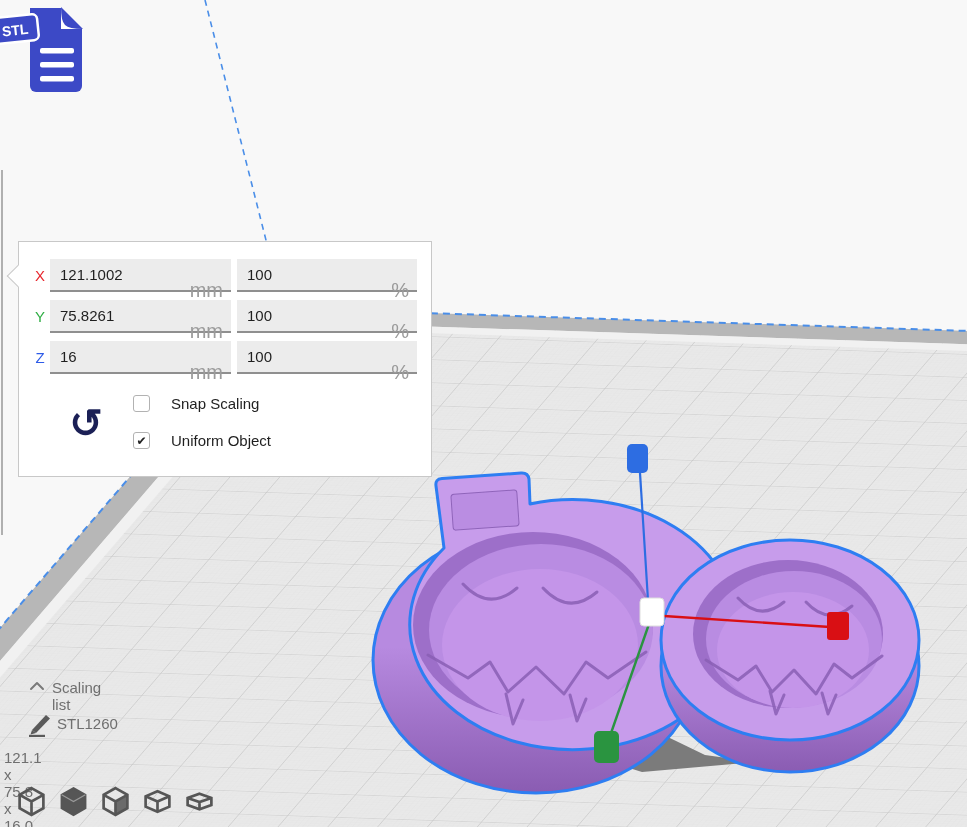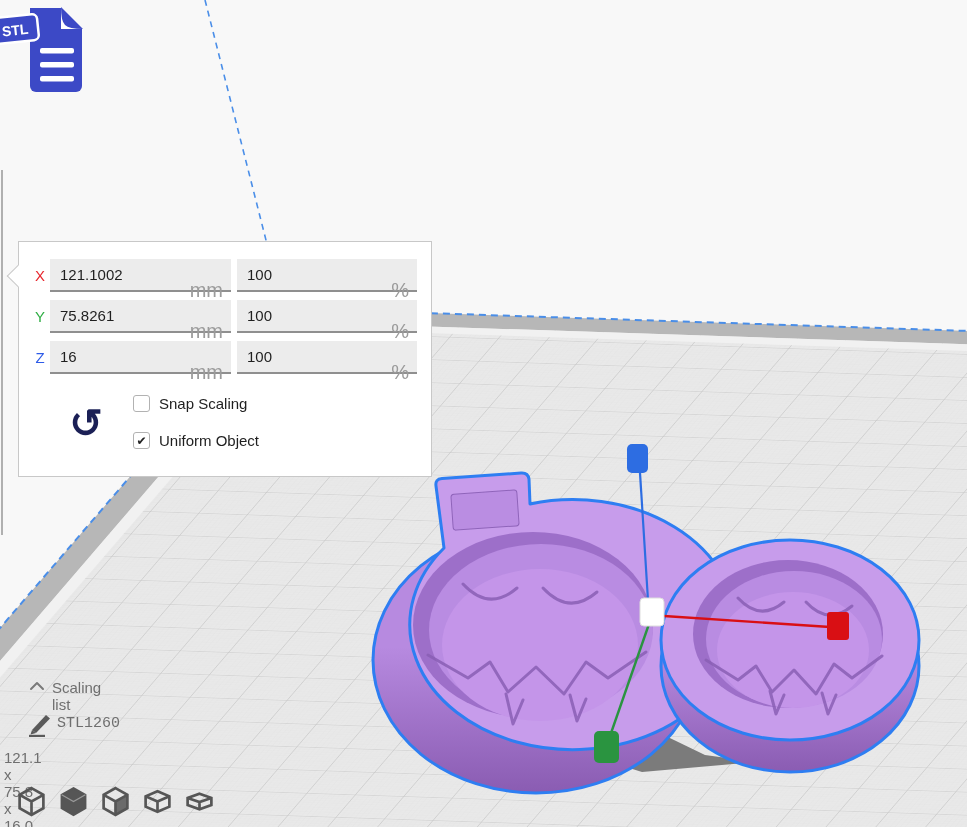--- a/index.html
+++ b/index.html
@@ -19,36 +19,36 @@
   .axis{position:absolute;left:12px;width:18px;text-align:center;line-height:33px;font-size:15px;}
   .ax-x{color:var(--axis-x)}.ax-y{color:var(--axis-y)}.ax-z{color:var(--axis-z)}
   .field{position:absolute;top:0;height:33px;background:var(--field-bg);
     border-bottom:2px solid var(--field-underline);box-sizing:border-box;}
   .field.fmm{left:31px;width:181px}.field.fpct{left:218px;width:180px}
   .field input{width:100%;height:100%;border:0;background:transparent;outline:none;
     font:15px "Liberation Sans",sans-serif;color:var(--text-dark);padding:0 30px 0 10px;box-sizing:border-box;}
   .unit{position:absolute;right:8px;top:16px;line-height:30px;font-size:20px;color:var(--text-gray);pointer-events:none;}
   .reset-btn{position:absolute;left:46px;top:158px;width:42px;height:46px;font-size:40px;line-height:46px;
     color:var(--reset-navy);font-weight:bold;text-align:center;cursor:pointer;user-select:none;}
-  .cb-row{position:absolute;left:114px;height:19px;display:flex;align-items:center;gap:9px;}
+  .cb-row{position:absolute;left:114px;height:19px;display:flex;align-items:center;gap:21px;}
   .cb-row.snap{top:152px}.cb-row.uniform{top:189px}
   .cb{width:17px;height:17px;border:1px solid #b2b2b2;border-radius:3px;background:#fff;
     display:inline-flex;align-items:center;justify-content:center;font-size:12px;color:#222;box-sizing:border-box;}
   .cb i{font-style:normal;line-height:1;}
   .cb-label{font-size:15px;color:var(--text-dark);}
 
   
   .stl-badge{position:absolute;left:0;top:0;z-index:30;}
 
   
   .objlist{position:absolute;left:0;top:672px;z-index:15;color:var(--overlay-text);}
   .ol-toggle{position:absolute;left:28px;top:8px;cursor:pointer;}
   .ol-title{position:absolute;left:52px;top:7px;font-size:15px;cursor:pointer;}
   .ol-pencil{position:absolute;left:26px;top:39px;}
-  .ol-item{position:absolute;left:57px;top:43px;font-size:15px;cursor:pointer;font-family:Liberation Mono, monospace;}
+  .ol-item{position:absolute;left:57px;top:43px;font-size:15px;cursor:pointer;}
   .ol-dims{position:absolute;left:4px;top:77px;font-size:15px;}
 
   
   .view-toolbar{position:absolute;left:16px;top:785px;display:flex;gap:11px;z-index:15;}
   .vt-icon{width:31px;height:32px;cursor:pointer;}
   .vt-icon svg{stroke:var(--icon-gray);}
 </style>
 </head>
 <body>
 

